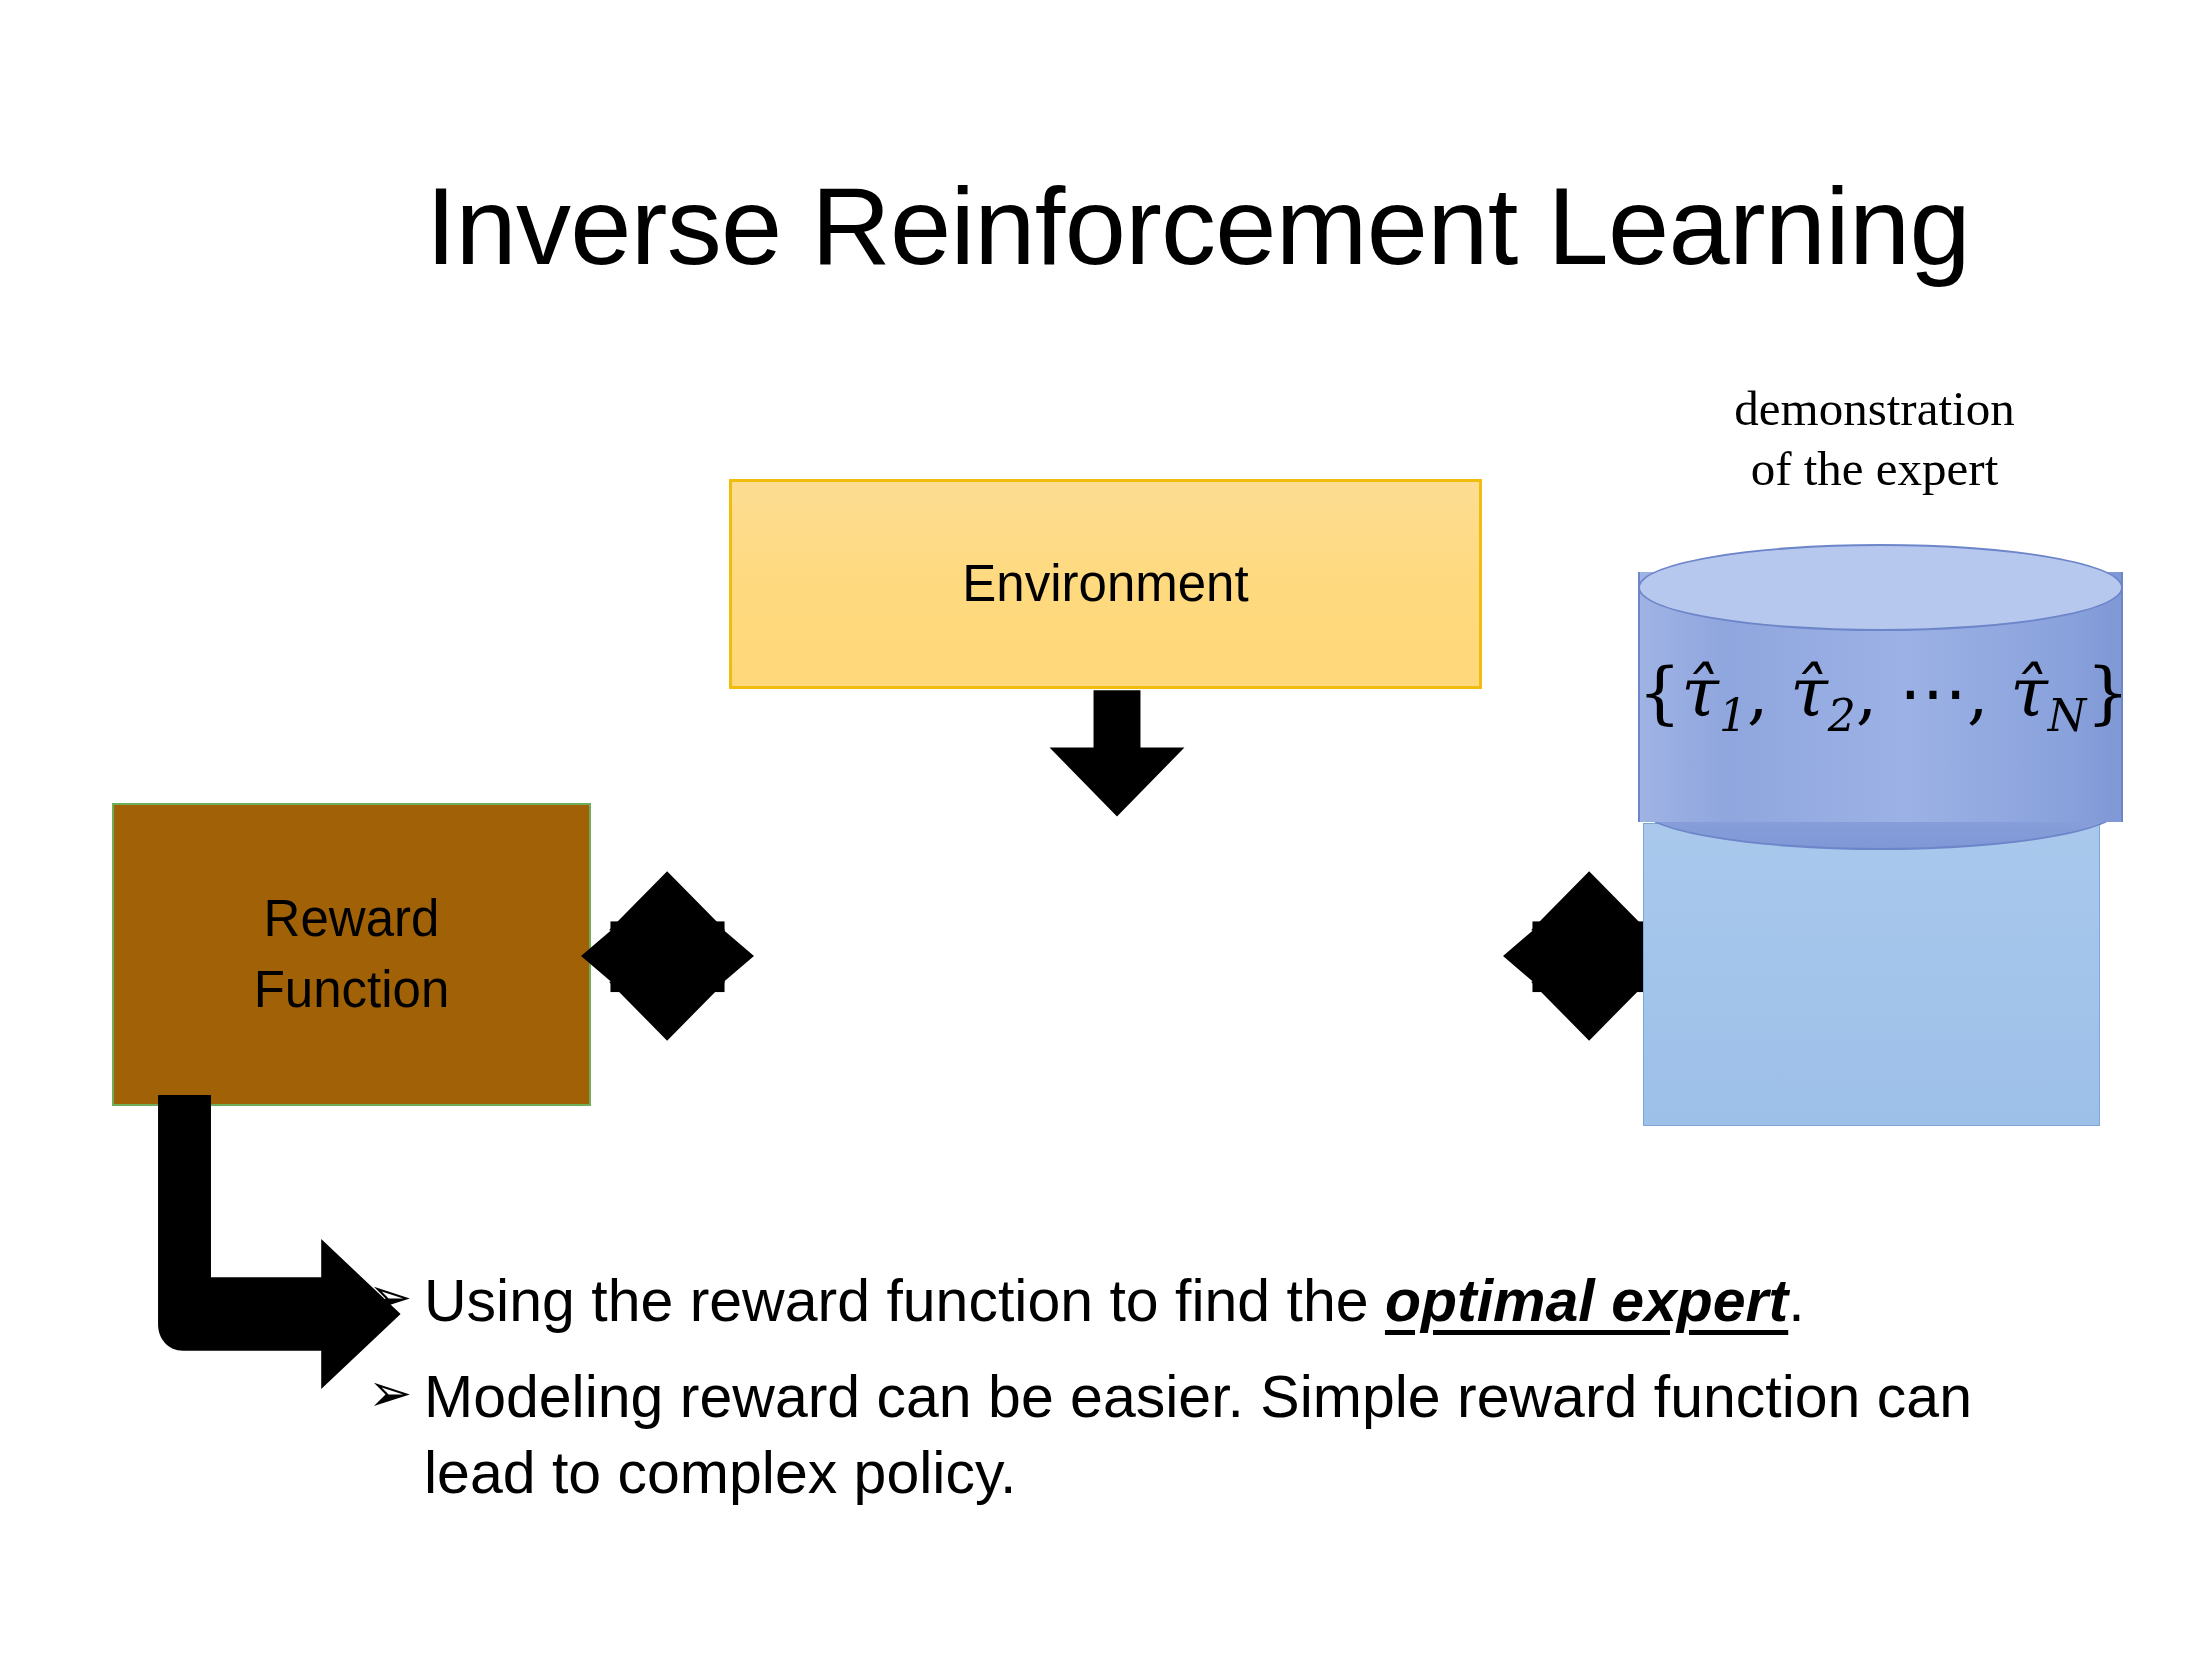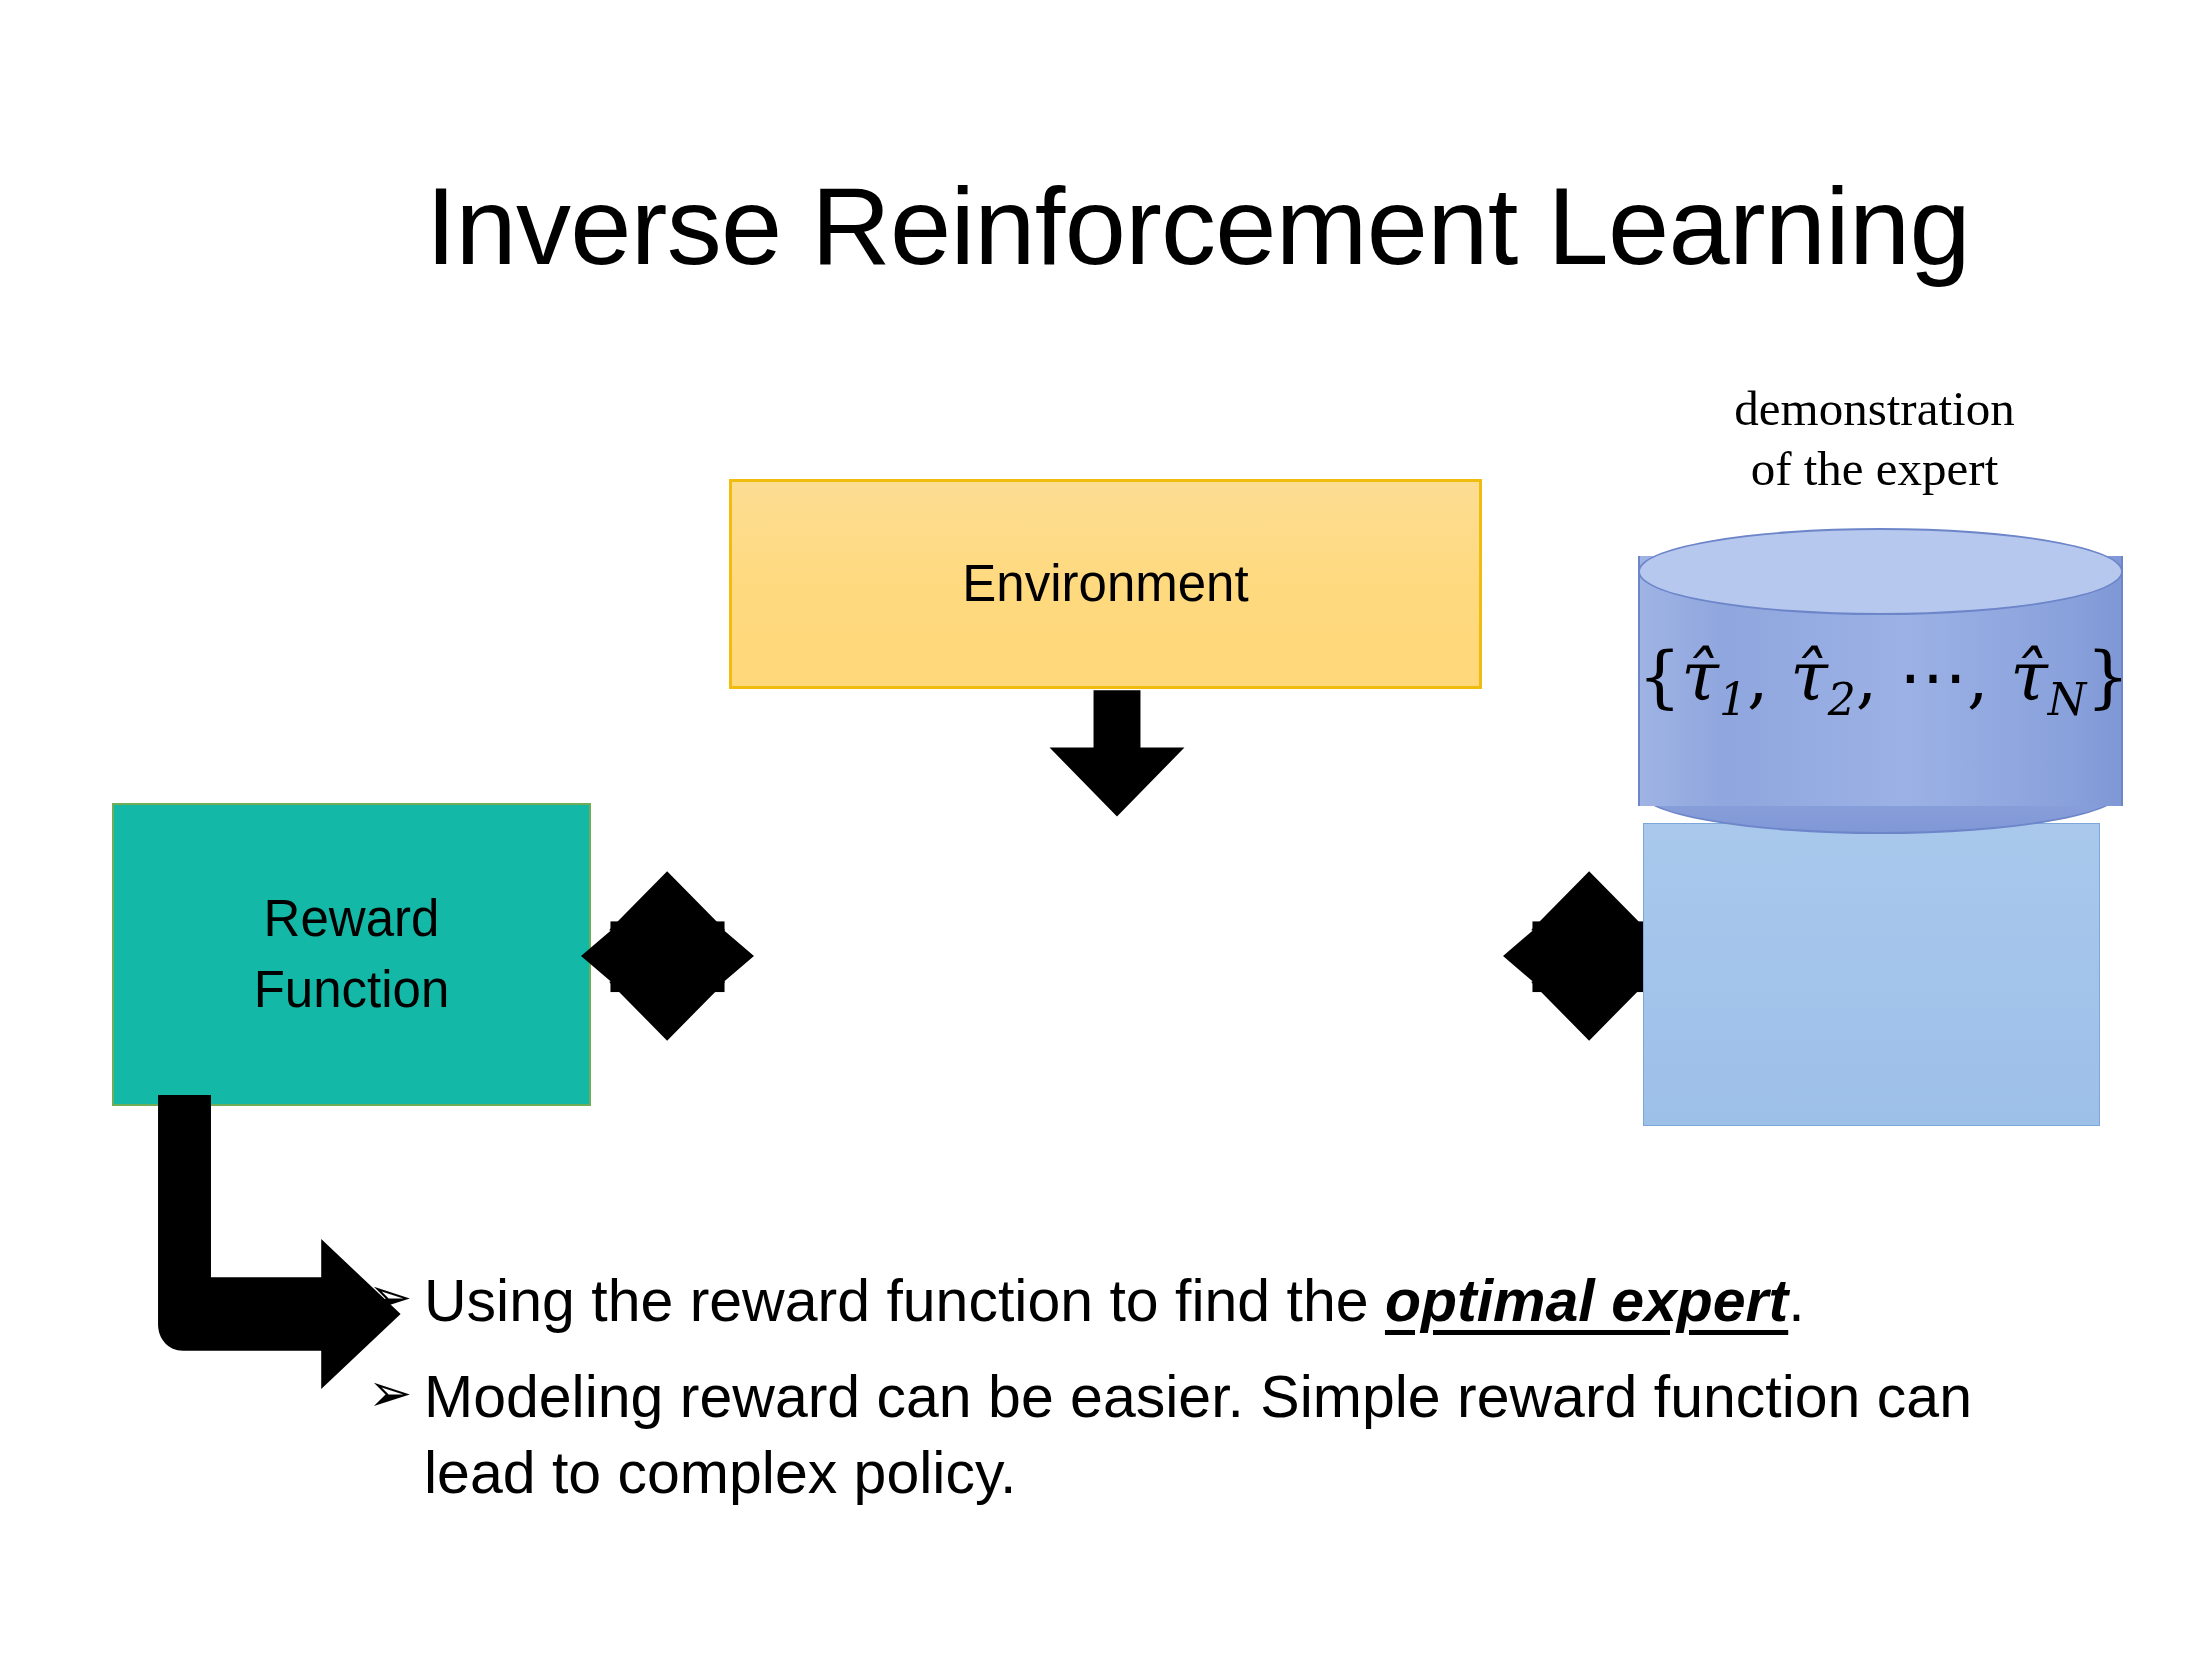--- a/index.html
+++ b/index.html
@@ -64,21 +64,21 @@
     background: linear-gradient(180deg, #f7c6ad 0%, #f5ad8b 45%, #f3a383 100%);
     border: 2.9px solid #e8762c;
   }
   #rl-box .node-label { line-height: 1.55; }
 
   #reward-box {
     left: 112px;
     top: 803px;
     width: 479px;
     height: 303px;
-    background: #14b8a6;
+    background: #a16207;
     border: 2.9px solid #6fae58;
   }
   #reward-box .node-label { line-height: 1.38; }
 
   
   #demo-caption {
     position: absolute;
     left: 1617px;
     top: 379px;
     width: 515px;
@@ -114,21 +114,21 @@
     align-items: center;
     justify-content: center;
     color: #ffffff;
     font-size: 63px;
   }
 
   
   #cylinder {
     position: absolute;
     left: 1638px;
-    top: 528px;
+    top: 544px;
     width: 418px;
     height: 309px;
   }
   #cyl-body {
     position: absolute;
     left: 0;
     top: 28px;
     width: 485px;
     height: 250px;
     box-sizing: border-box;

